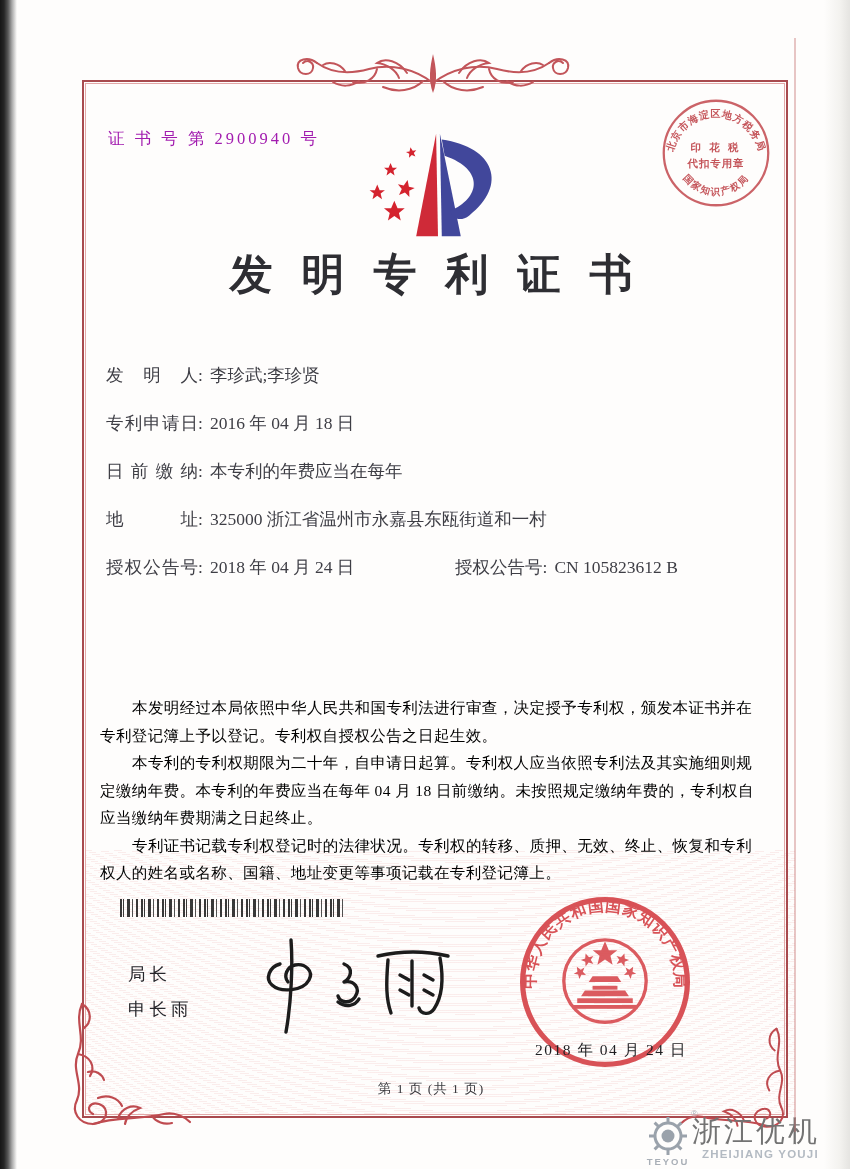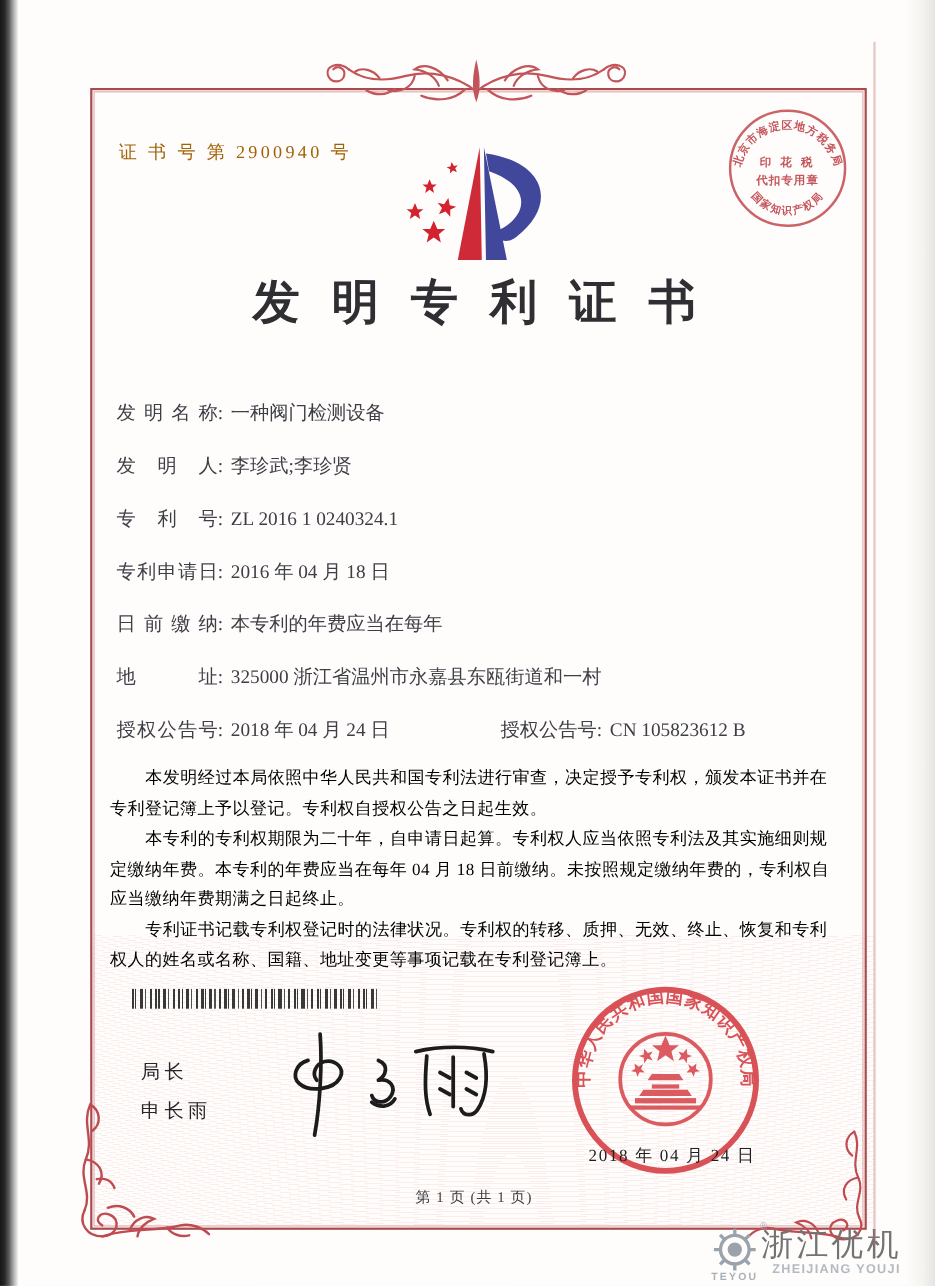--- a/index.html
+++ b/index.html
@@ -20,21 +20,21 @@
     background:
       repeating-radial-gradient(1100px 520px at 380px 1050px, rgba(232,152,152,.16) 0 1.2px, rgba(255,255,255,0) 1.2px 4.8px);}
   
   .frame{position:absolute;left:82px;top:80px;width:702px;height:1034px;border:2px solid #a84a4e;}
   .frame-inner{position:absolute;inset:1px;border:1px solid #e3a8a8;}
   
   .flourish-top{position:absolute;left:283px;top:47px;width:300px;height:66px;}
   .flourish-bl{position:absolute;left:68px;top:1002px;width:124px;height:130px;}
   .flourish-br{position:absolute;left:676px;top:1016px;width:114px;height:118px;transform:scaleX(-1);}
   
-  .cert-no{position:absolute;left:108px;top:128px;font-size:16.5px;letter-spacing:3px;color:#a16207;}
+  .cert-no{position:absolute;left:108px;top:128px;font-size:16.5px;letter-spacing:3px;color:#a21caf;}
   .logo{position:absolute;left:362px;top:130px;width:152px;height:112px;}
   .tax-stamp{position:absolute;left:659px;top:96px;width:114px;height:114px;opacity:.92;}
   .title{position:absolute;left:6px;top:246px;width:850px;text-align:center;
     font-size:43px;font-weight:600;color:#2e2e33;letter-spacing:29px;text-indent:29px;}
   
   .fields{position:absolute;left:106px;top:364px;width:670px;font-size:17.5px;color:#3e3e45;}
   .frow{height:48px;position:relative;line-height:22px;}
   .flabel{display:inline-block;width:92px;text-align:justify;text-align-last:justify;vertical-align:top;}
   .colon{margin-right:7px;}
   .grant2{position:absolute;left:349px;top:0;}
@@ -151,27 +151,21 @@
   <text x="60" y="75" font-size="11" fill="#c0474d" text-anchor="middle" letter-spacing="1" font-weight="bold">代扣专用章</text>
   <text font-size="10" fill="#c0474d" letter-spacing="1.5" font-weight="bold">
     <textPath href="#ts-bot" startOffset="50%" text-anchor="middle">国家知识产权局</textPath>
   </text>
 </svg>
 
 <div class="title">发明专利证书</div>
 
 <div class="fields">
   <div class="frow">
-    <span class="flabel">发明名称</span><span class="colon">:</span><span class="fvalue">一种阀门检测设备</span>
-  </div>
-  <div class="frow">
     <span class="flabel">发明人</span><span class="colon">:</span><span class="fvalue">李珍武;李珍贤</span>
-  </div>
-  <div class="frow">
-    <span class="flabel">专利号</span><span class="colon">:</span><span class="fvalue">ZL 2016 1 0240324.1</span>
   </div>
   <div class="frow">
     <span class="flabel">专利申请日</span><span class="colon">:</span><span class="fvalue">2016 年 04 月 18 日</span>
   </div>
   <div class="frow">
     <span class="flabel">日前缴纳</span><span class="colon">:</span><span class="fvalue">本专利的年费应当在每年</span>
   </div>
   <div class="frow">
     <span class="flabel">地址</span><span class="colon">:</span><span class="fvalue">325000 浙江省温州市永嘉县东瓯街道和一村</span>
   </div>

